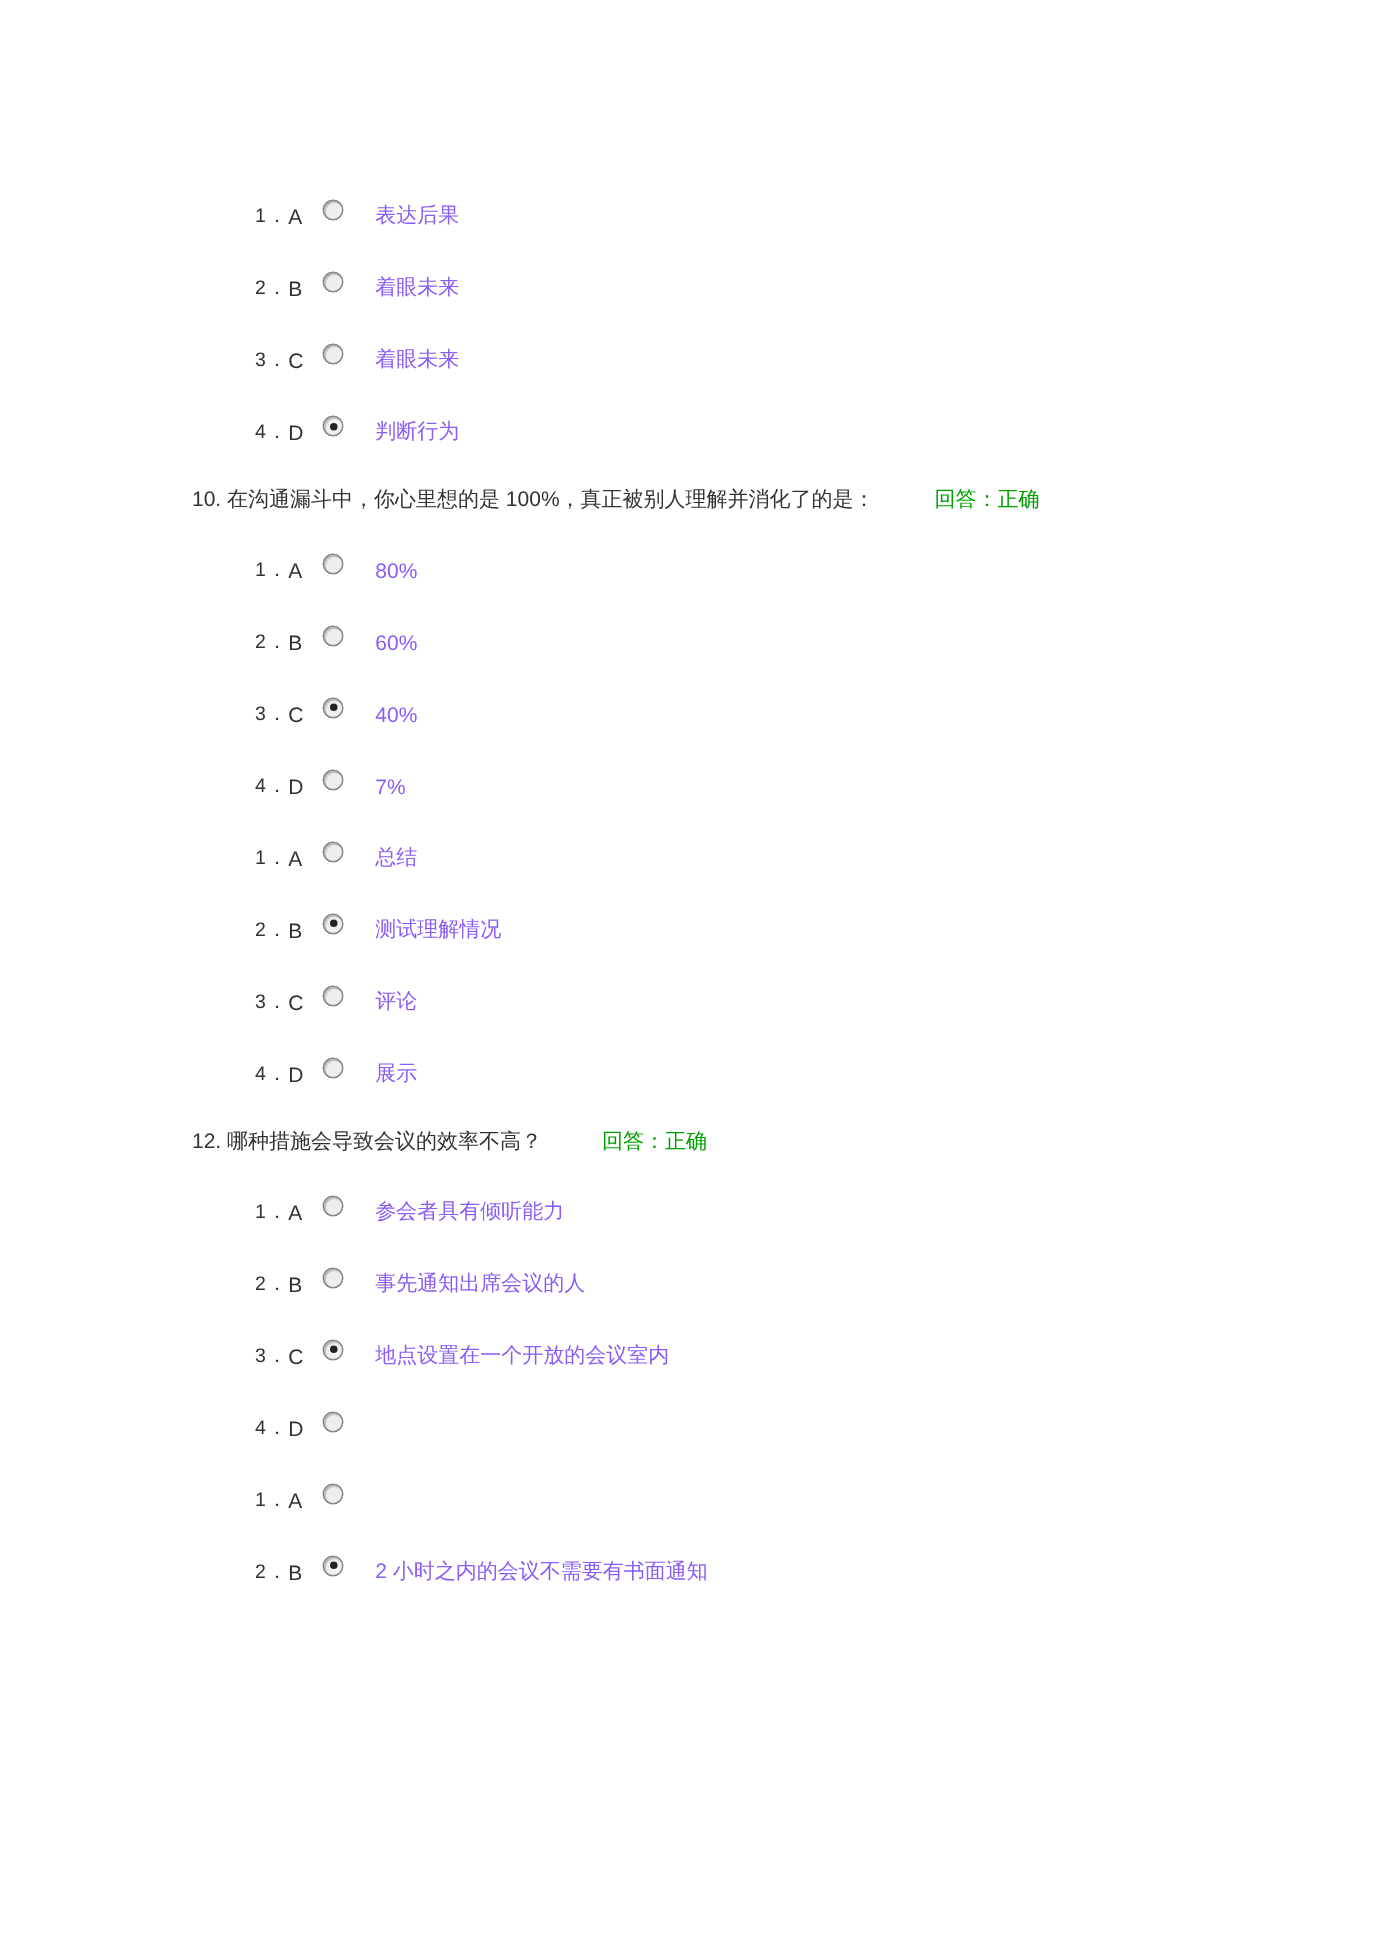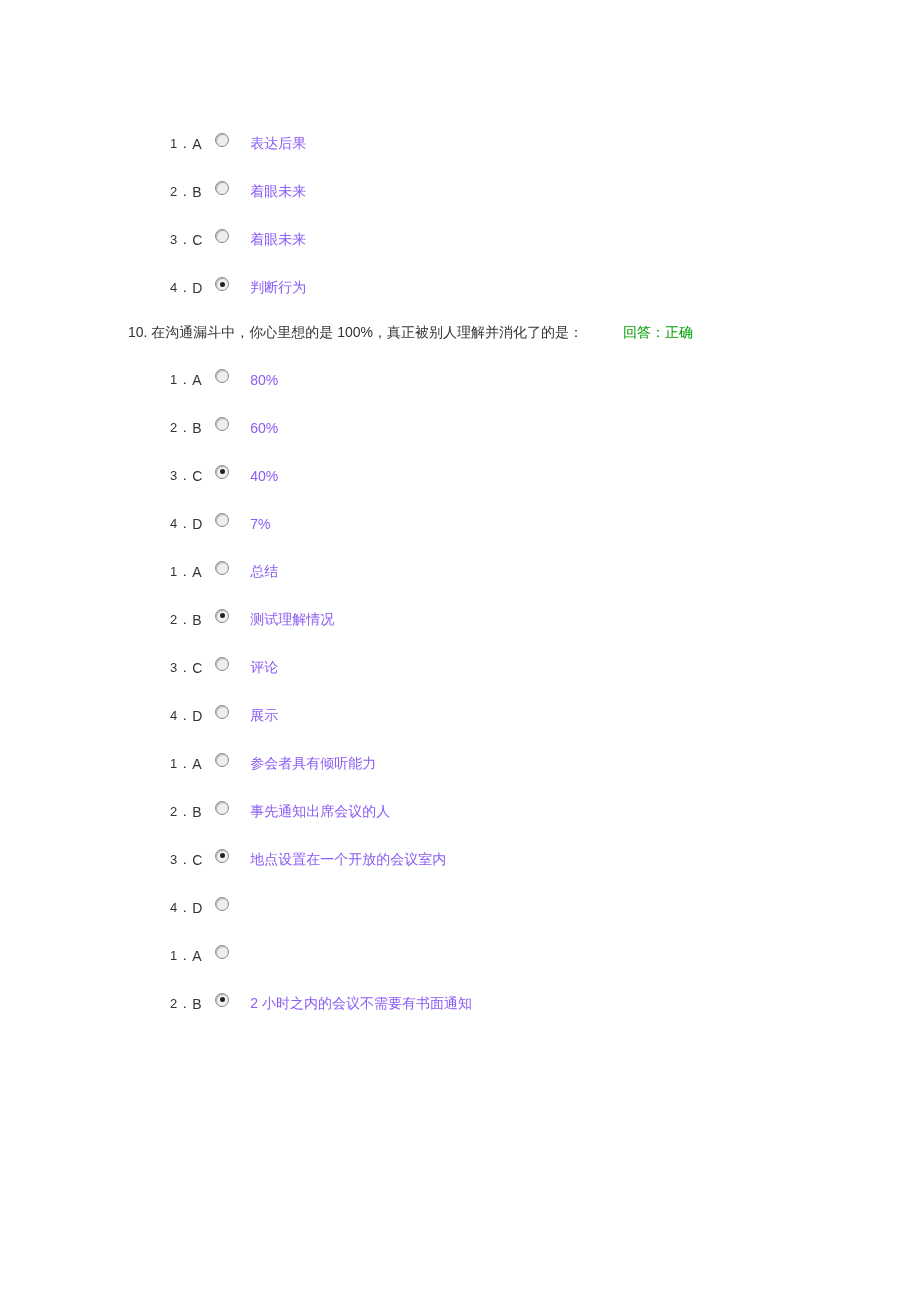--- a/index.html
+++ b/index.html
@@ -196,20 +196,21 @@
       </div>
       <div class="option-row">
         <span class="opt-num">4．</span>
         <span class="opt-letter">D</span>
         <span class="radio-wrap">
           <span class="radio-outer"></span>
         </span>
         <span class="opt-text">展示</span>
       </div>
     </div>
+    <div class="question-line"><span>12. 哪种措施会导致会议的效率不高？</span><span class="feedback">回答：正确</span></div>
     <div class="options-block">
       <div class="option-row">
         <span class="opt-num">1．</span>
         <span class="opt-letter">A</span>
         <span class="radio-wrap">
           <span class="radio-outer"></span>
         </span>
         <span class="opt-text">参会者具有倾听能力</span>
       </div>
       <div class="option-row">

